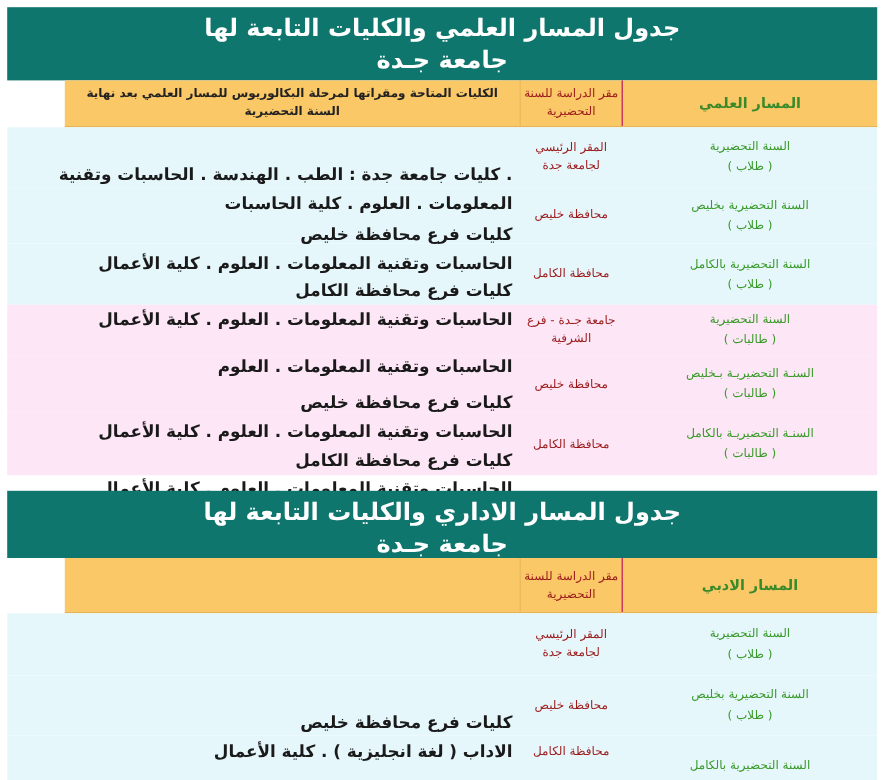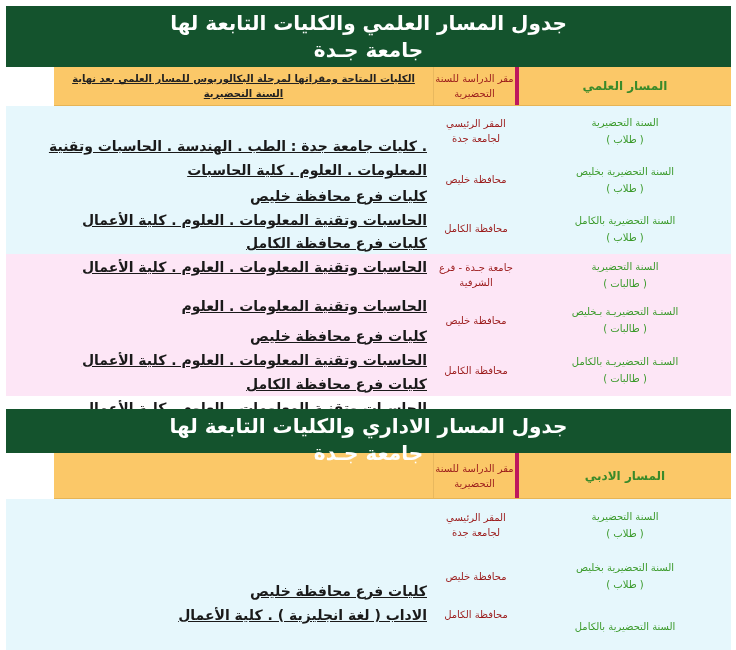--- a/index.html
+++ b/index.html
@@ -1,29 +1,29 @@
 <!DOCTYPE html>
 <html><head>
   <meta charset="utf-8">
   <style>
     * { box-sizing: border-box; margin: 0; padding: 0; }
     html, body { width: 736px; height: 650px; overflow: hidden; background: #ffffff; }
     body { font-family: "DejaVu Sans", sans-serif; direction: rtl; position: relative; }
     .tbl { position: absolute; left: 6px; width: 725px; }
     .t1 { top: 6px; }
     .t2 { top: 409px; }
-    .title { background: #14532d; color: #ffffff; text-align: center; font-weight: bold; font-size: 20px; line-height: 27px; padding-top: 4px; }
+    .title { background: #0f766e; color: #ffffff; text-align: center; font-weight: bold; font-size: 20px; line-height: 27px; padding-top: 4px; }
     .t1 .title { height: 61px; }
-    .t2 .title { height: 44px; }
+    .t2 .title { height: 56px; }
     .hdr { display: flex; background: #fbc868; border-bottom: 1px solid #e6b456; margin-left: 48px; }
     .t1 .hdr { height: 39px; }
     .t2 .hdr { height: 46px; }
     .c-track { width: 212px; display: flex; align-items: center; justify-content: center; text-align: center; }
-    .c-loc { width: 86px; display: flex; align-items: center; justify-content: center; text-align: center; border-left: 1px solid #e8b85e; border-right: 4px solid #be185d; }
-    .c-col { flex: 1; display: flex; flex-direction: column; justify-content: center; padding: 16px 6px; text-decoration: underline; }
+    .c-loc { width: 86px; display: flex; align-items: center; justify-content: center; text-align: center; border-left: 1px solid #e8b85e; border-right: 1px solid #be185d; }
+    .c-col { flex: 1; display: flex; flex-direction: column; justify-content: center; padding: 16px 6px; }
     .hdr .c-track { color: #3a8a2a; font-size: 12px; font-weight: bold; }
     .hdr .c-loc { color: #9b1b1b; font-size: 10px; line-height: 15px; }
     .hdr .c-col { text-align: center; font-size: 10px; font-weight: bold; line-height: 15px; color: #222; }
     .t2 .hdr .c-col { font-size: 13px; line-height: 19px; }
     .row { display: flex; }
     .row.blue { background: #e6f7fc; }
     .row.pink { background: #fde6f6; }
     .row .c-loc { border: none; color: #9b1b1b; font-size: 10px; line-height: 15px; flex-direction: column; }
     .row .c-track { color: #3a9a2a; font-size: 10px; line-height: 17px; flex-direction: column; }
     .row .c-col { text-align: right; font-weight: bold; font-size: 14px; line-height: 24px; color: #1a1a1a; white-space: nowrap; margin-top: 36px; }

